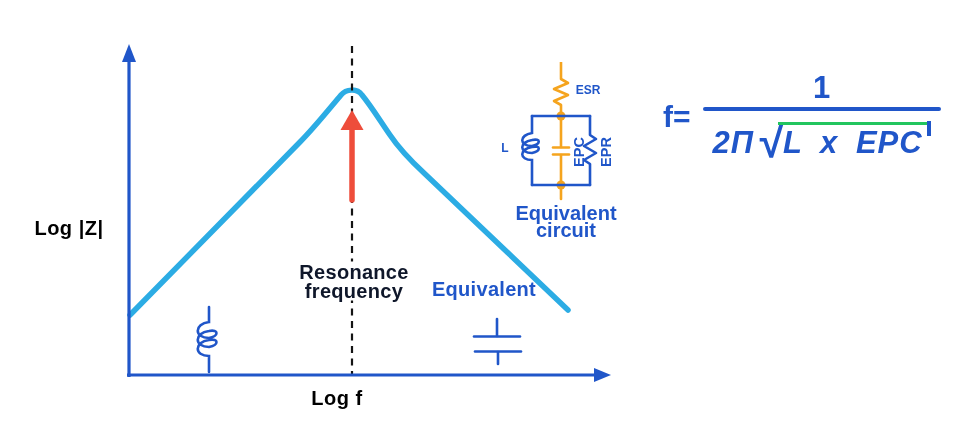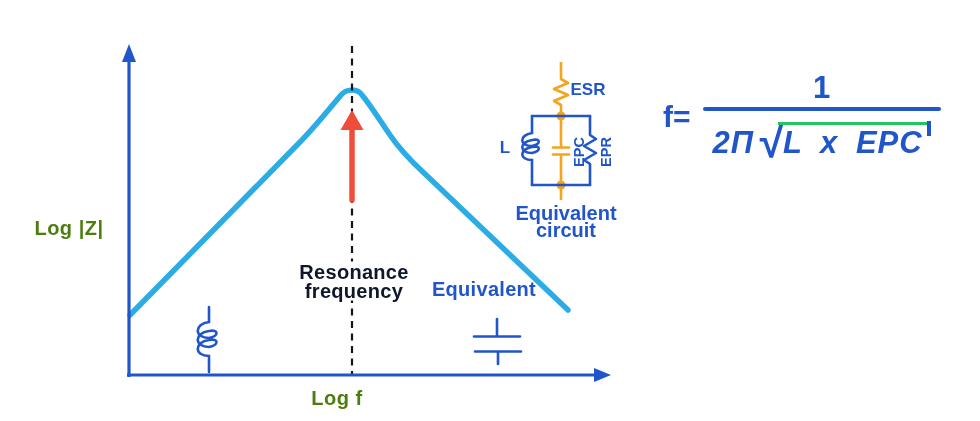--- a/index.html
+++ b/index.html
@@ -5,27 +5,27 @@
   html,body{margin:0;padding:0;background:#ffffff;}
   #stage{
     position:relative;width:980px;height:421px;background:#ffffff;overflow:hidden;
     font-family:"Liberation Sans", sans-serif;
   }
   svg{position:absolute;left:0;top:0;}
   .lbl{
     position:absolute;transform:translate(-50%,-50%);
     font-weight:bold;white-space:nowrap;text-align:center;
   }
-  .orange{color:#4d7c0f;}
+  .orange{color:#000000;}
   .blue{color:#2056c9;}
   .red{color:#0f172a;}
   .axis-label{font-size:20px;letter-spacing:0.5px;}
   .region-label{font-size:20px;letter-spacing:0.3px;}
   .resonance{line-height:18.5px;background:#ffffff;padding:1px 3px;}
-  .circuit-label{font-size:17px;}
+  .circuit-label{font-size:12px;}
   .rot{transform:translate(-50%,-50%) rotate(-90deg);font-size:14.5px;}
   .caption{font-size:20px;line-height:16.5px;}
   .caption span{display:block;}
   
   .formula{
     position:absolute;left:663px;top:72px;
     display:flex;align-items:center;gap:12px;
     color:#2056c9;font-weight:bold;
   }
   .f-lhs{font-size:30px;}

